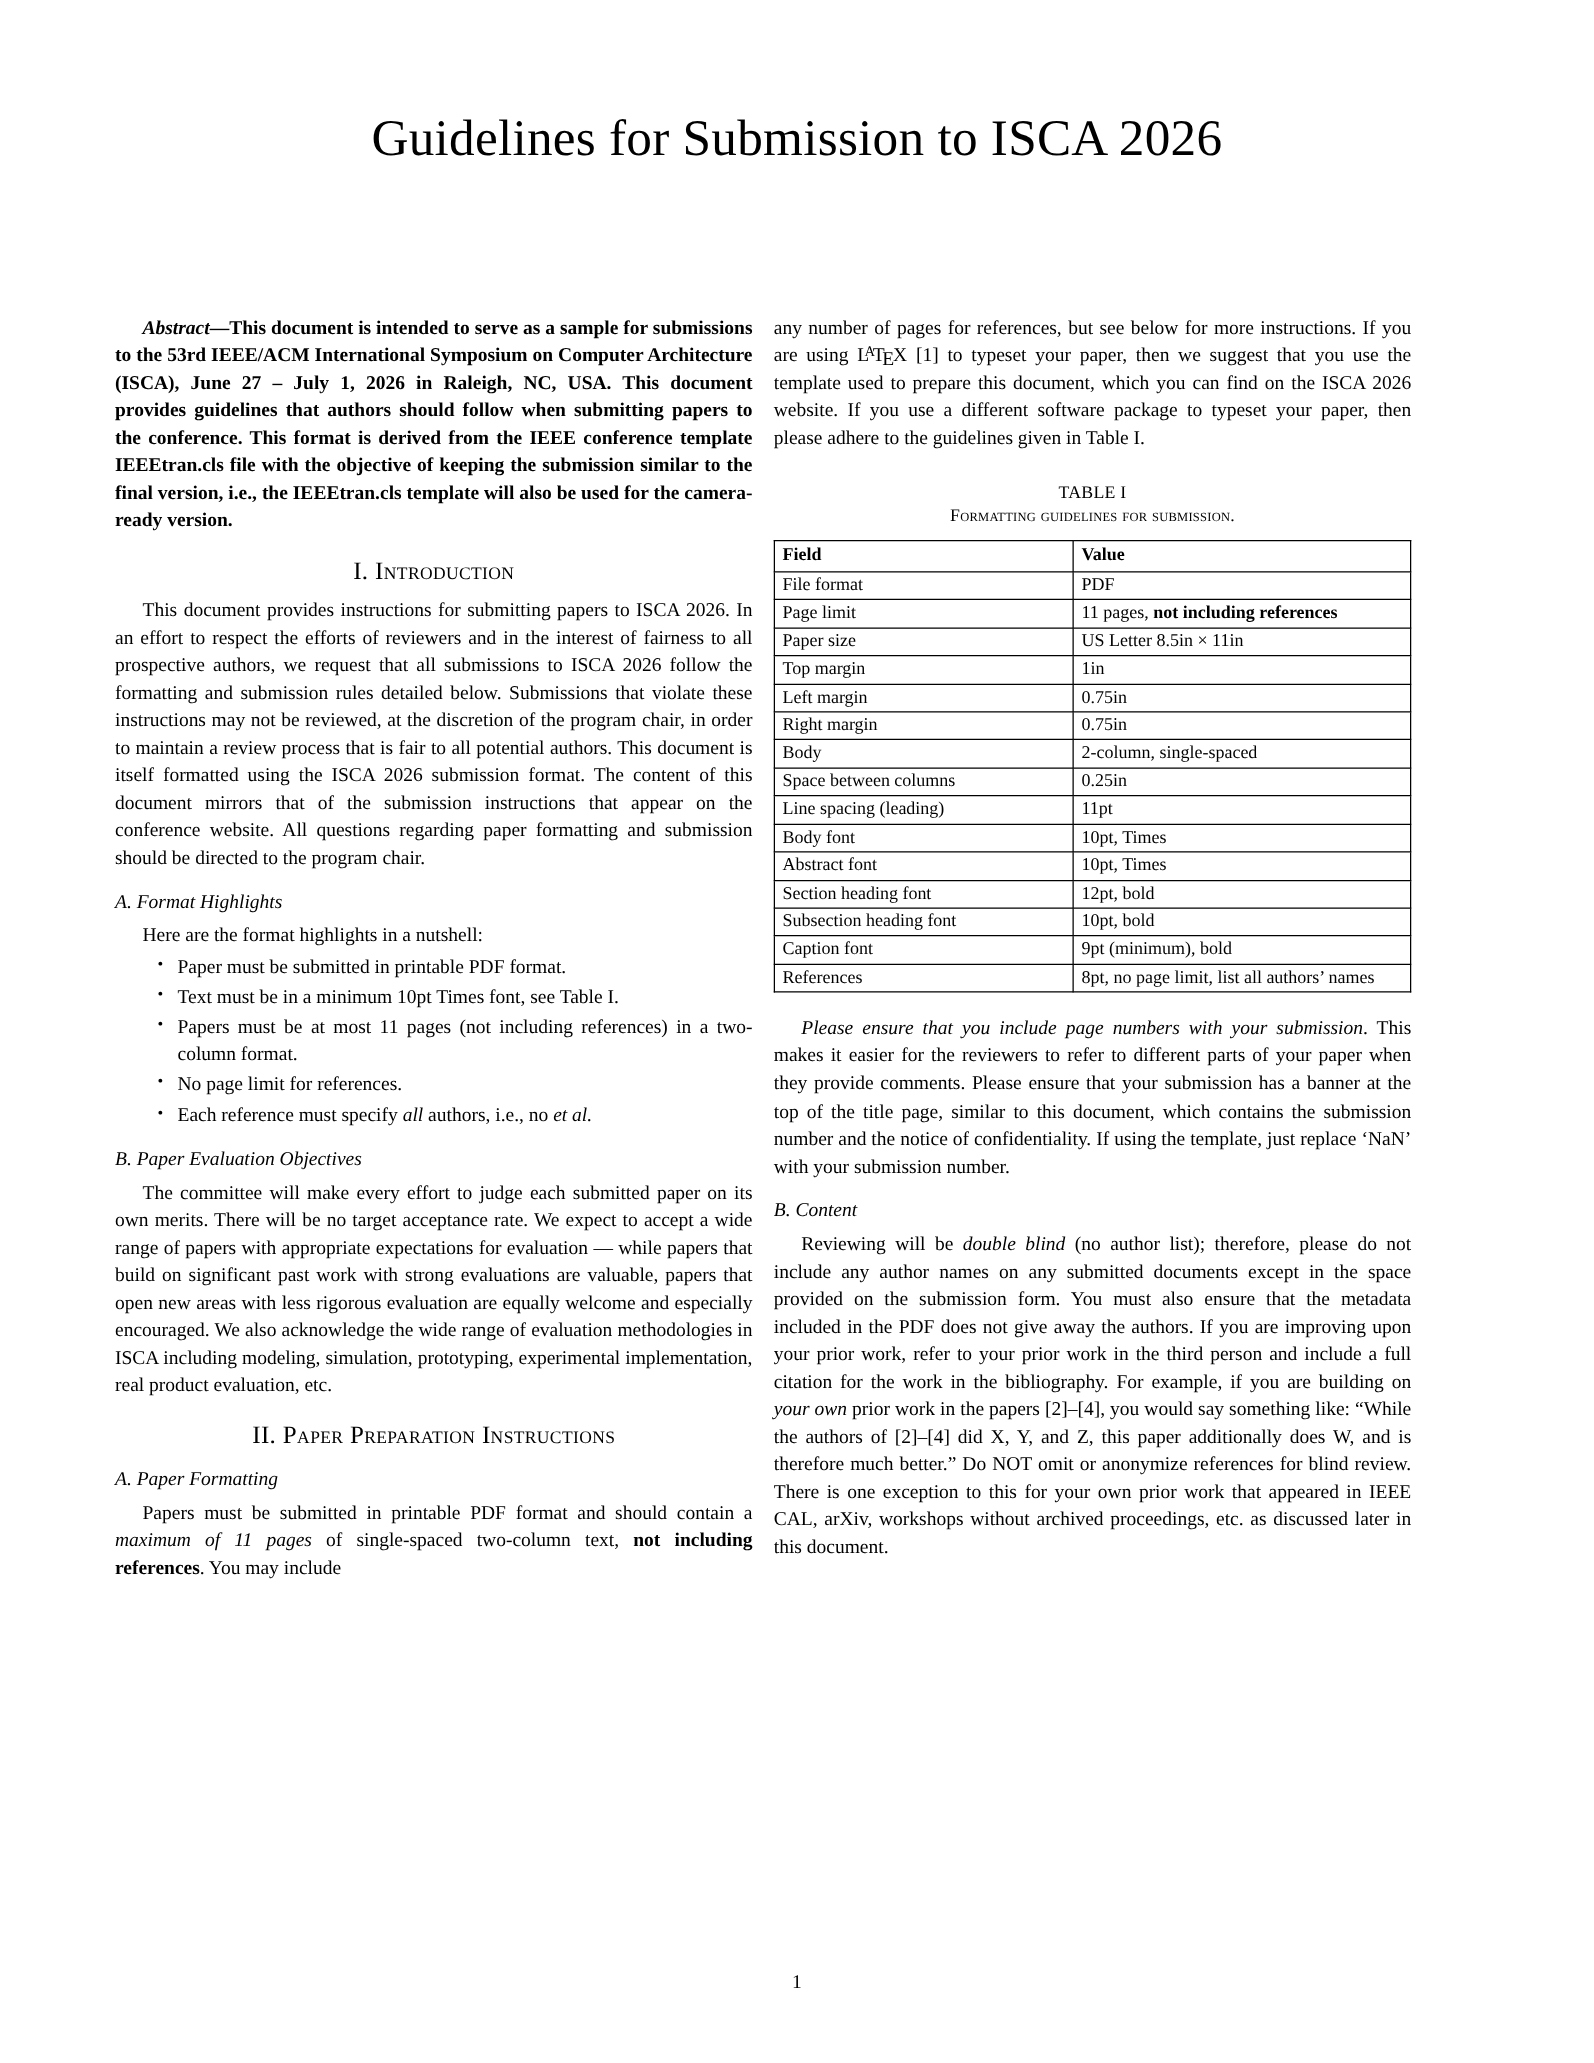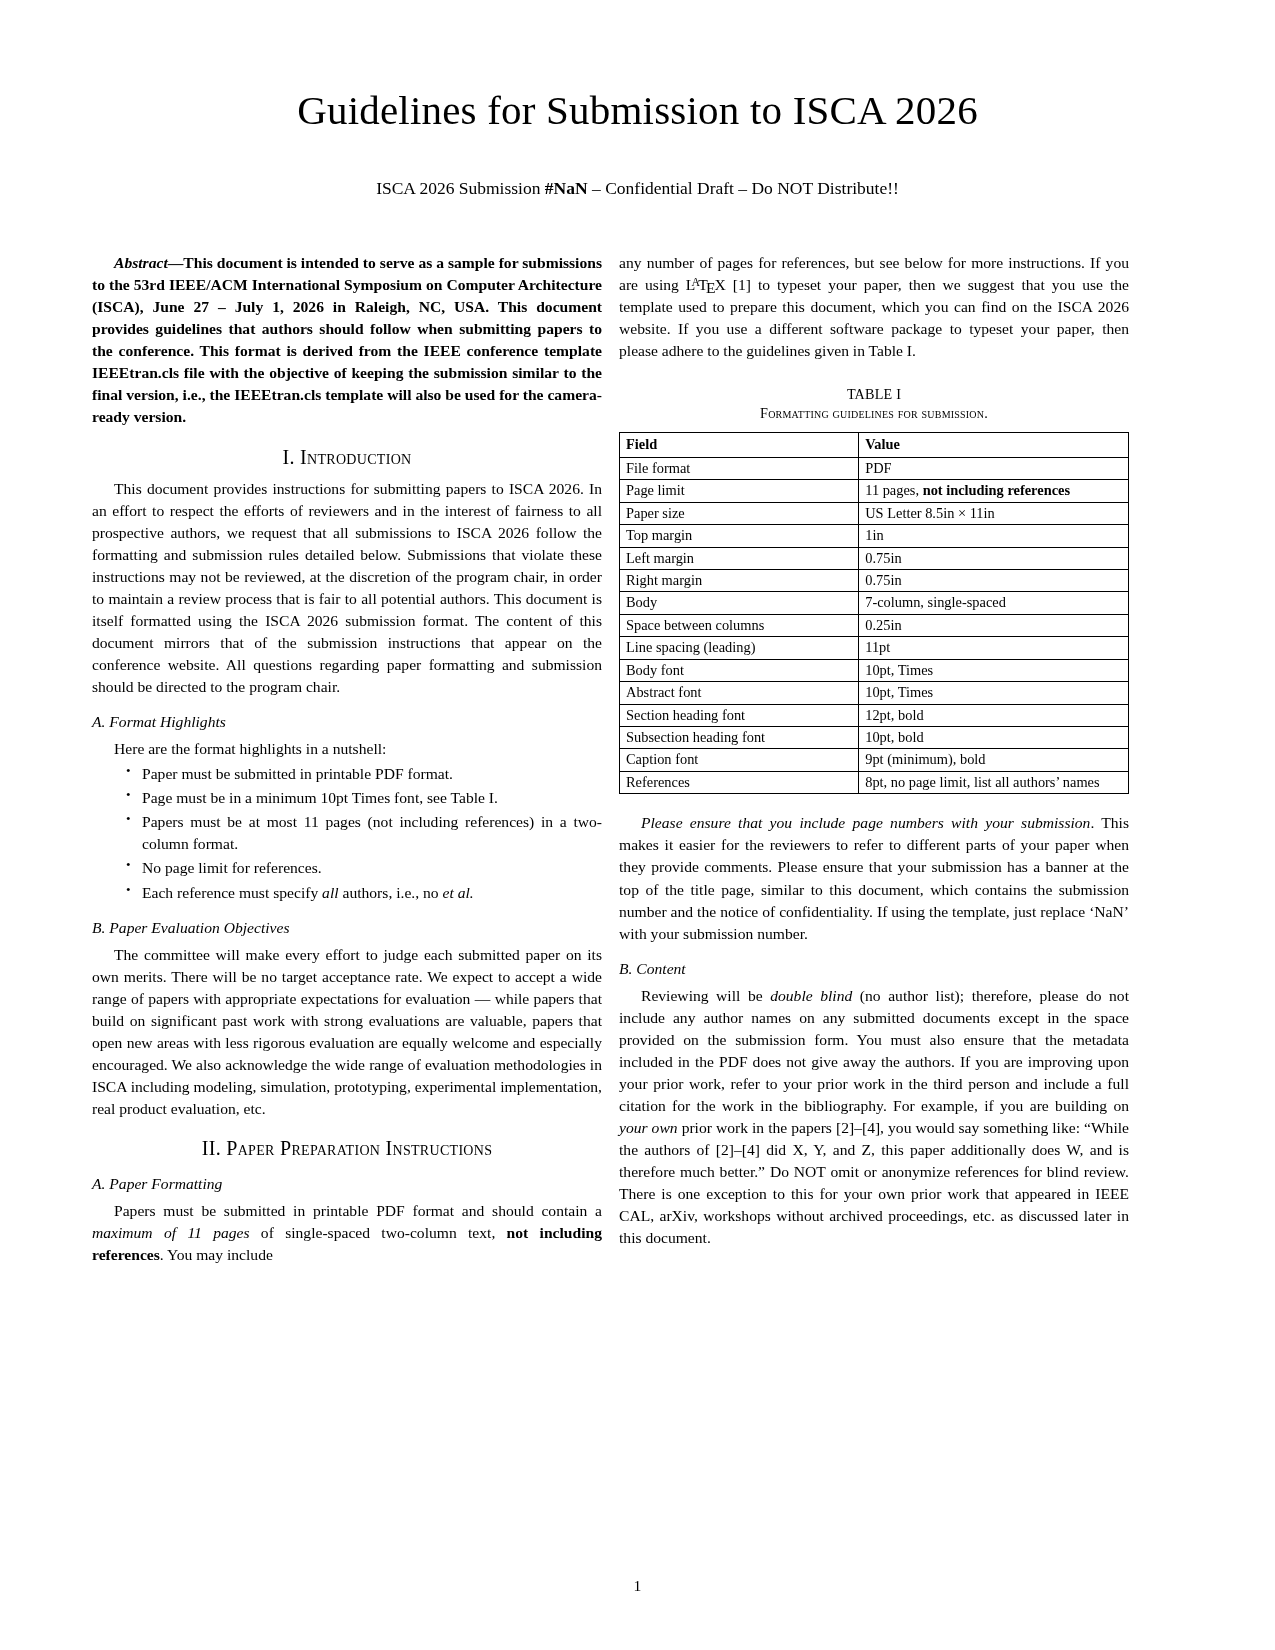--- a/index.html
+++ b/index.html
@@ -181,39 +181,36 @@
     font-size: 15.6px;
   }
 </style>
 </head>
 <body>
 
 <div class="page">
 
   <div class="title-block">
     <h1 class="paper-title">Guidelines for Submission to ISCA 2026</h1>
-    <div class="banner">
-      <span>ISCA 2026 Submission </span><b>#NaN</b><span> – Confidential Draft – Do NOT Distribute!!</span>
-    </div>
   </div>
 
   <div class="columns">
 
     <div class="col">
 
       <p class="abstract"><span class="abs-head">Abstract</span><span>—</span><span>This document is intended to serve as a sample for submissions to the 53rd IEEE/ACM International Symposium on Computer Architecture (ISCA), June 27 – July 1, 2026 in Raleigh, NC, USA. This document provides guidelines that authors should follow when submitting papers to the conference. This format is derived from the IEEE conference template IEEEtran.cls file with the objective of keeping the submission similar to the final version, i.e., the IEEEtran.cls template will also be used for the camera-ready version.</span></p>
 
       <h2 class="section">I.  Introduction</h2>
       <p class="para indent">This document provides instructions for submitting papers to ISCA 2026. In an effort to respect the efforts of reviewers and in the interest of fairness to all prospective authors, we request that all submissions to ISCA 2026 follow the formatting and submission rules detailed below. Submissions that violate these instructions may not be reviewed, at the discretion of the program chair, in order to maintain a review process that is fair to all potential authors. This document is itself formatted using the ISCA 2026 submission format. The content of this document mirrors that of the submission instructions that appear on the conference website. All questions regarding paper formatting and submission should be directed to the program chair.</p>
 
       <h3 class="subsection">A.  Format Highlights</h3>
       <p class="para indent">Here are the format highlights in a nutshell:</p>
       <ul class="bullets">
         <li><span>Paper must be submitted in printable PDF format.</span></li>
-        <li><span>Page must be in a minimum 10pt Times font, see Table I.</span></li>
+        <li><span>Text must be in a minimum 10pt Times font, see Table I.</span></li>
         <li><span>Papers must be at most 11 pages (not including references) in a two-column format.</span></li>
         <li><span>No page limit for references.</span></li>
         <li><span>Each reference must specify </span><i class="it">all</i><span> authors, i.e., no </span><i class="it">et al.</i></li>
       </ul>
 
       <h3 class="subsection">B.  Paper Evaluation Objectives</h3>
       <p class="para indent">The committee will make every effort to judge each submitted paper on its own merits. There will be no target acceptance rate. We expect to accept a wide range of papers with appropriate expectations for evaluation — while papers that build on significant past work with strong evaluations are valuable, papers that open new areas with less rigorous evaluation are equally welcome and especially encouraged. We also acknowledge the wide range of evaluation methodologies in ISCA including modeling, simulation, prototyping, experimental implementation, real product evaluation, etc.</p>
 
       <h2 class="section">II.  Paper Preparation Instructions</h2>
 
@@ -254,21 +251,21 @@
             <tr>
                 <td class="field">Left margin</td>
                 <td><span>0.75in</span><span class="b"></span></td>
               </tr>
             <tr>
                 <td class="field">Right margin</td>
                 <td><span>0.75in</span><span class="b"></span></td>
               </tr>
             <tr>
                 <td class="field">Body</td>
-                <td><span>7-column, single-spaced</span><span class="b"></span></td>
+                <td><span>2-column, single-spaced</span><span class="b"></span></td>
               </tr>
             <tr>
                 <td class="field">Space between columns</td>
                 <td><span>0.25in</span><span class="b"></span></td>
               </tr>
             <tr>
                 <td class="field">Line spacing (leading)</td>
                 <td><span>11pt</span><span class="b"></span></td>
               </tr>
             <tr>

